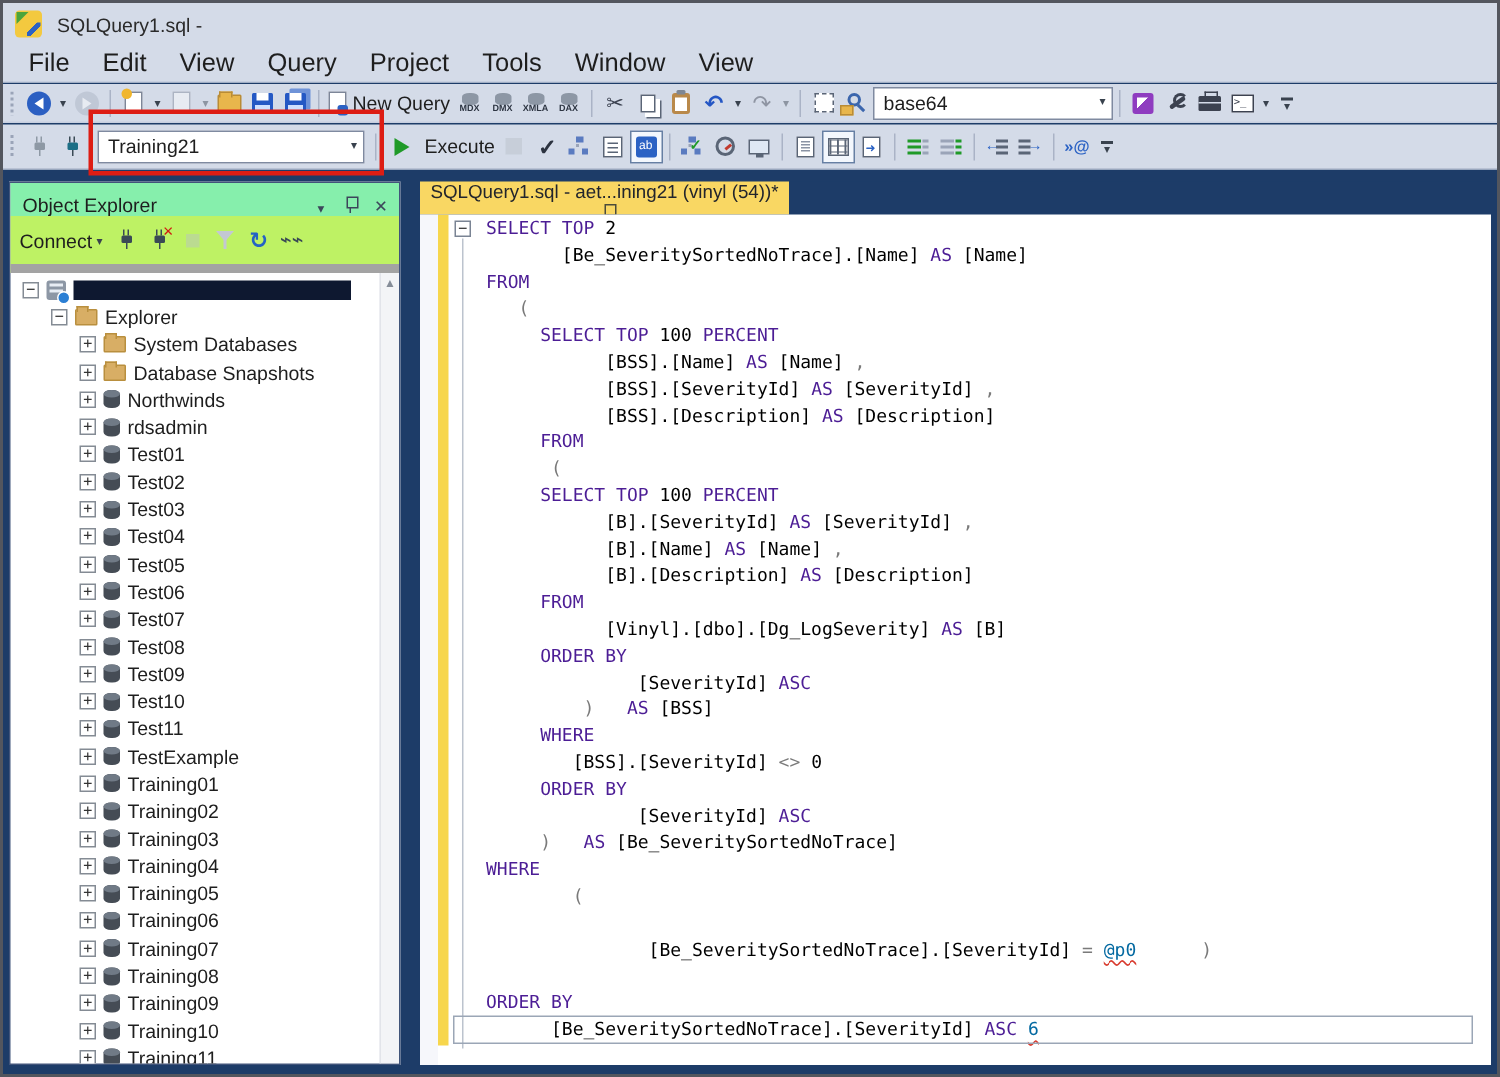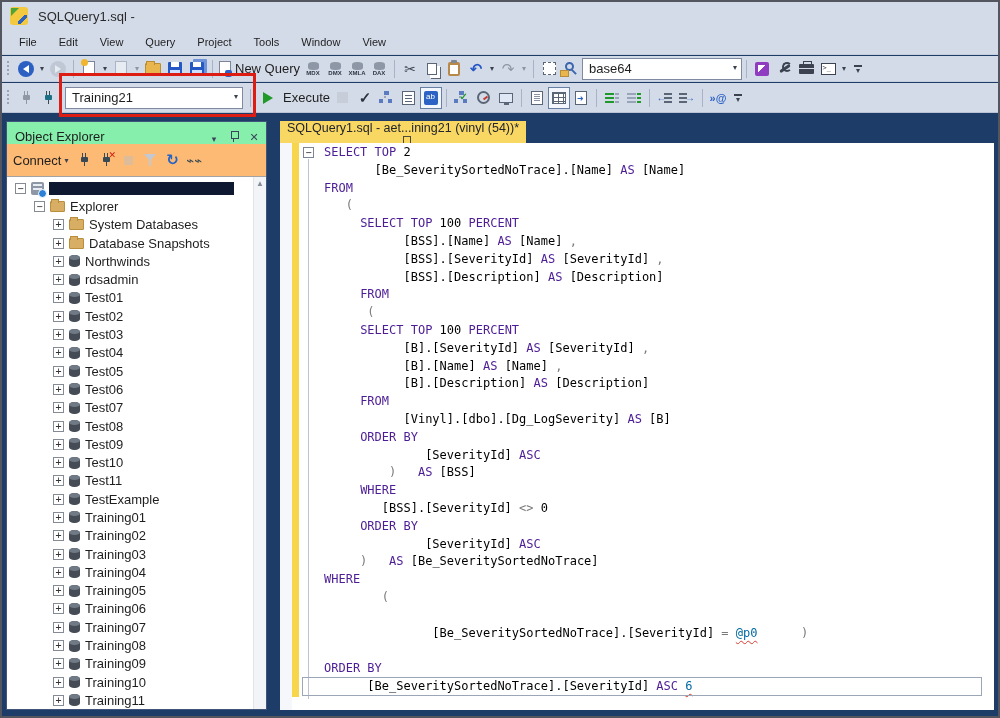--- a/index.html
+++ b/index.html
@@ -9,21 +9,21 @@
        font-family:"Liberation Sans",sans-serif;color:#1e1e1e;-webkit-font-smoothing:antialiased;}
   
   .titlebar{position:absolute;left:0;top:0;right:0;height:28px;background:#d4dbe8;
             display:flex;align-items:center;padding-left:8px;}
   .app-icon{width:18px;height:18px;position:relative;margin-right:10px;background:#f3c93f;border-radius:3px;}
   .app-icon::before{content:"";position:absolute;left:1px;top:1px;border-left:8px solid #4ca43b;border-bottom:8px solid transparent;}
   .app-icon::after{content:"";position:absolute;right:1px;bottom:1px;width:9px;height:9px;
        background:linear-gradient(135deg,transparent 38%,#2b62c4 38%,#2b62c4 62%,transparent 62%);}
   .title-text{font-size:13px;color:#2a2a2a;}
   .menubar{position:absolute;left:0;top:28px;right:0;height:25px;background:#d4dbe8;
-           display:flex;align-items:center;padding-left:6px;font-size:11px;border-bottom:1px solid #c7cfdf;}
+           display:flex;align-items:center;padding-left:6px;font-size:17px;border-bottom:1px solid #c7cfdf;}
   .menu-item{padding:3px 11px;cursor:default;}
   
   .tb{position:absolute;left:0;right:0;display:flex;align-items:center;background:#d4dbe8;}
   .tb1{top:54px;height:26px;border-bottom:1px solid #c7cfdf;}
   .tb2{top:81px;height:30px;border-bottom:1px solid #b9c2d4;}
   .grip{width:6px;height:16px;margin:0 4px 0 3px;
         background:repeating-linear-gradient(#9aa4b8 0 2px,transparent 2px 4px);background-size:2px 4px;background-repeat:repeat-y;background-position:2px 0;}
   .sep{width:1px;height:18px;background:#aab3c6;margin:0 4px;}
   .tbtn{height:22px;min-width:22px;display:inline-flex;align-items:center;justify-content:center;padding:0 2px;}
   .tbtn.dis{opacity:.45;}
@@ -114,21 +114,21 @@
   .red-annot{position:absolute;left:57px;top:71px;width:197px;height:44px;border:3px solid #dd1d14;z-index:60;pointer-events:none;}
   
   .oe{position:absolute;left:4px;top:119px;width:261px;bottom:6px;background:#fff;display:flex;flex-direction:column;border:1px solid #41547a;}
   .oe-head{height:22px;background:#86efac;display:flex;align-items:flex-end;padding:0 4px 0 8px;font-size:13px;flex:0 0 auto;}
   .oe-head .sp{flex:1;}
   .hic{width:16px;text-align:center;font-size:9px;color:#3c465a;margin-left:4px;}
   .hic.x{font-size:11px;}
   .pin-ic{display:inline-block;width:10px;height:12px;position:relative;}
   .pin-ic::before{content:"";position:absolute;left:2px;top:1px;width:6px;height:6px;border:1px solid #3c465a;}
   .pin-ic::after{content:"";position:absolute;left:4px;top:8px;width:1px;height:4px;background:#3c465a;}
-  .oe-tools{height:25px;background:#fdba74;border-bottom:1px solid #a3a3a3;display:flex;align-items:center;padding:16px 4px;font-size:13px;flex:0 0 auto;}
+  .oe-tools{height:25px;background:#bef264;border-bottom:6px solid #a3a3a3;display:flex;align-items:center;padding:16px 4px;font-size:13px;flex:0 0 auto;}
   .oe-tools .tbtn{height:20px;}
   .plug{position:relative;width:13px;height:14px;}
   .plug::before{content:"";position:absolute;left:3px;top:4px;width:7px;height:5px;background:#3a4a55;border-radius:1px;}
   .plug::after{content:"";position:absolute;left:4px;top:0;width:1px;height:4px;background:#3a4a55;box-shadow:3px 0 0 #3a4a55;}
   .plug i{position:absolute;left:6px;top:9px;width:1px;height:4px;background:#3a4a55;}
   .plug.teal::before{background:#1d6f86;}
   .plug .rx{position:absolute;right:-3px;top:-3px;color:#d01c12;font-size:9px;font-weight:bold;font-family:"DejaVu Sans",sans-serif;}
   .funnel{width:0;height:0;border:6px solid transparent;border-top:7px solid #c3c8d2;position:relative;}
   .funnel::after{content:"";position:absolute;left:-1px;top:-2px;width:2px;height:7px;background:#c3c8d2;}
   .refresh{font-size:15px;color:#2563c4;font-weight:bold;font-family:"DejaVu Sans",sans-serif;}

